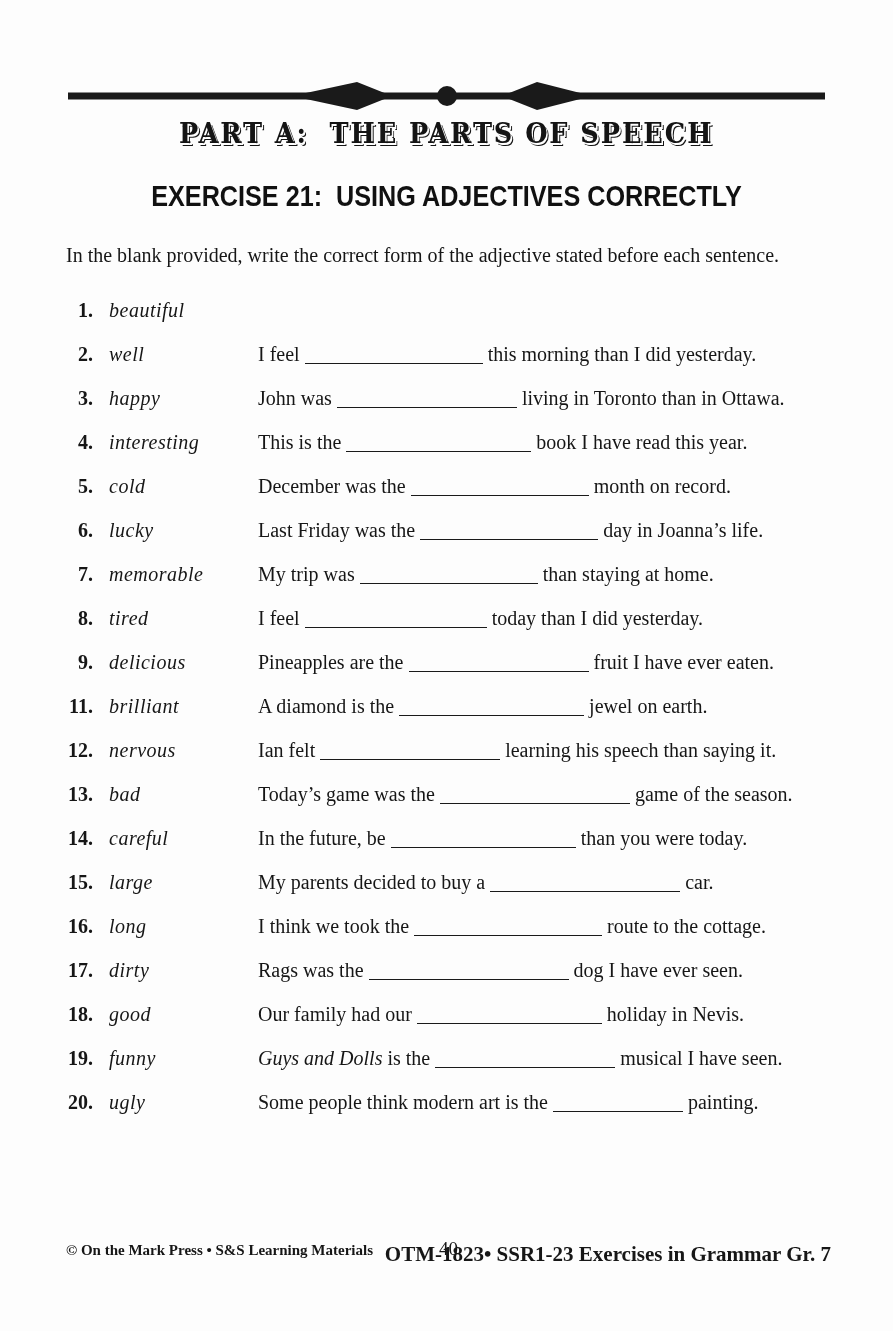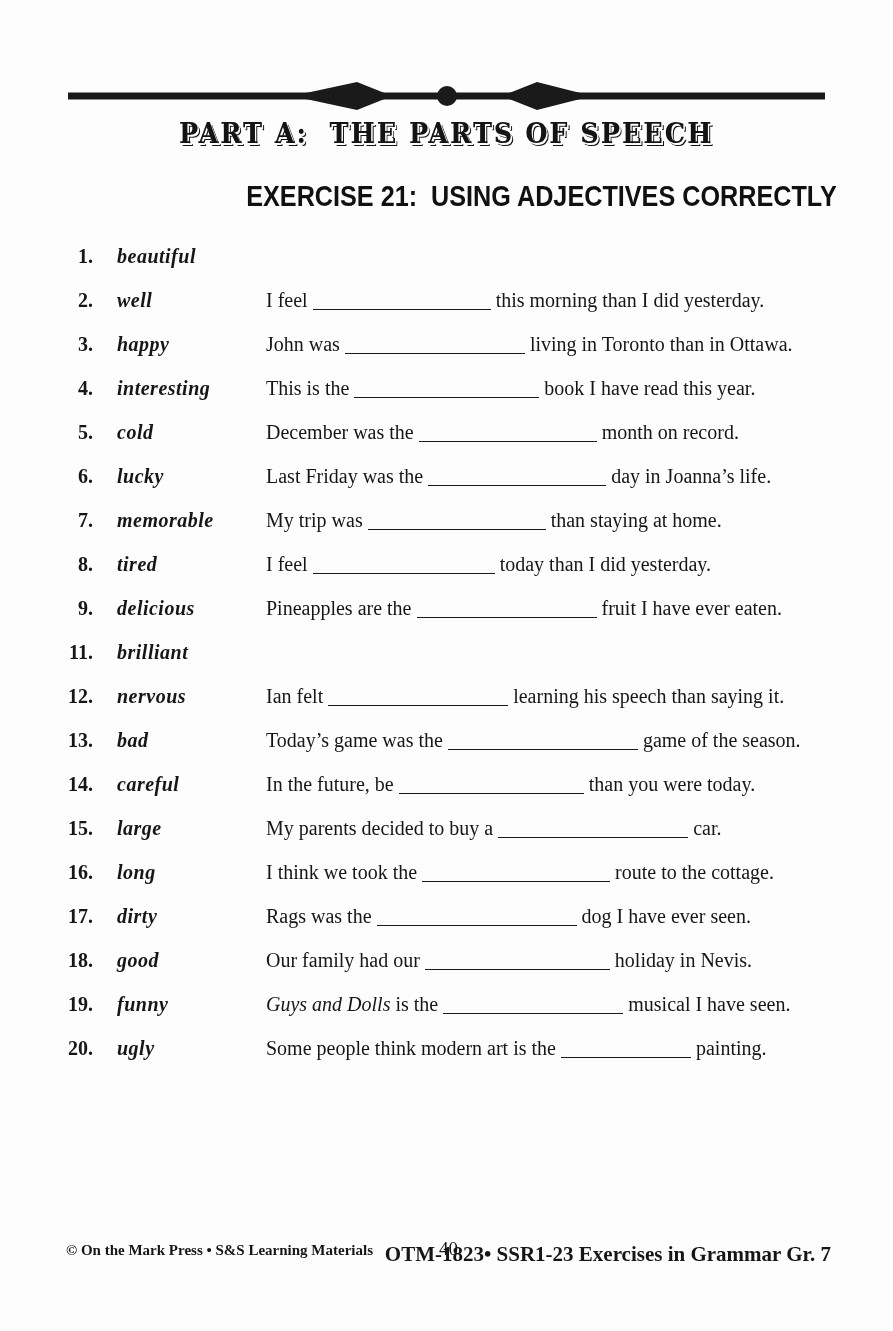--- a/index.html
+++ b/index.html
@@ -30,21 +30,21 @@
     font-family: "DejaVu Serif", serif;
     font-weight: 800;
     font-size: 27px;
     letter-spacing: 2px;
     white-space: pre;
     color: #141414;
     text-shadow: 1.5px 1.5px 0 #ffffff, 2.5px 2.5px 0 #141414;
     transform: scaleX(0.95);
     transform-origin: center;
   }
-  .exercise-heading-wrap { text-align: right; margin-top: 30px; }
+  .exercise-heading-wrap { text-align: center; margin-top: 30px; }
   .exercise-heading {
     display: inline-block;
     font-family: "Liberation Sans", sans-serif;
     font-weight: bold;
     font-size: 30px;
     white-space: pre;
     color: #111;
     transform: scaleX(0.84);
     transform-origin: center;
     letter-spacing: 0px;
@@ -72,23 +72,23 @@
   }
   .item-num {
     width: 36px;
     flex: 0 0 36px;
     text-align: right;
     font-weight: bold;
   }
   .item-word {
     flex: 0 0 149px;
     width: 149px;
-    margin-left: 24px;
+    margin-left: 16px;
     font-style: italic;
-    font-weight: bold;
+    font-weight: normal;
     letter-spacing: 0.5px;
   }
   .item-sentence { flex: 1; white-space: nowrap; }
   .blank {
     display: inline-block;
     height: 4px;
     border-bottom: 1.6px solid #1a1a1a;
     position: relative;
     top: 3px;
   }
@@ -129,20 +129,21 @@
     </svg>
   </div>
 
   <div class="part-heading-wrap">
     <div class="part-heading">PART A:  THE PARTS OF SPEECH</div>
   </div>
   <div class="exercise-heading-wrap">
     <div class="exercise-heading">EXERCISE 21:  USING ADJECTIVES CORRECTLY</div>
   </div>
 
+  <p class="instructions">In the blank provided, write the correct form of the adjective stated before each sentence.</p>
 
   <div class="items">
     <div class="item-row">
       <span class="item-num">1.</span>
       <span class="item-word">beautiful</span>
     </div>
 
     <div class="item-row">
       <span class="item-num">2.</span>
       <span class="item-word">well</span>
@@ -188,20 +189,21 @@
     <div class="item-row">
       <span class="item-num">9.</span>
       <span class="item-word">delicious</span>
       <span class="item-sentence"> <span>Pineapples are the</span> <span class="blank" style="width: 180px;"></span> <span>fruit I have ever eaten.</span></span>
     </div>
 
 
     <div class="item-row">
       <span class="item-num">11.</span>
       <span class="item-word">brilliant</span>
+      <span class="item-sentence"> <span>A diamond is the</span> <span class="blank" style="width: 185px;"></span> <span>jewel on earth.</span></span>
     </div>
 
     <div class="item-row">
       <span class="item-num">12.</span>
       <span class="item-word">nervous</span>
       <span class="item-sentence"> <span>Ian felt</span> <span class="blank" style="width: 180px;"></span> <span>learning his speech than saying it.</span></span>
     </div>
 
     <div class="item-row">
       <span class="item-num">13.</span>

